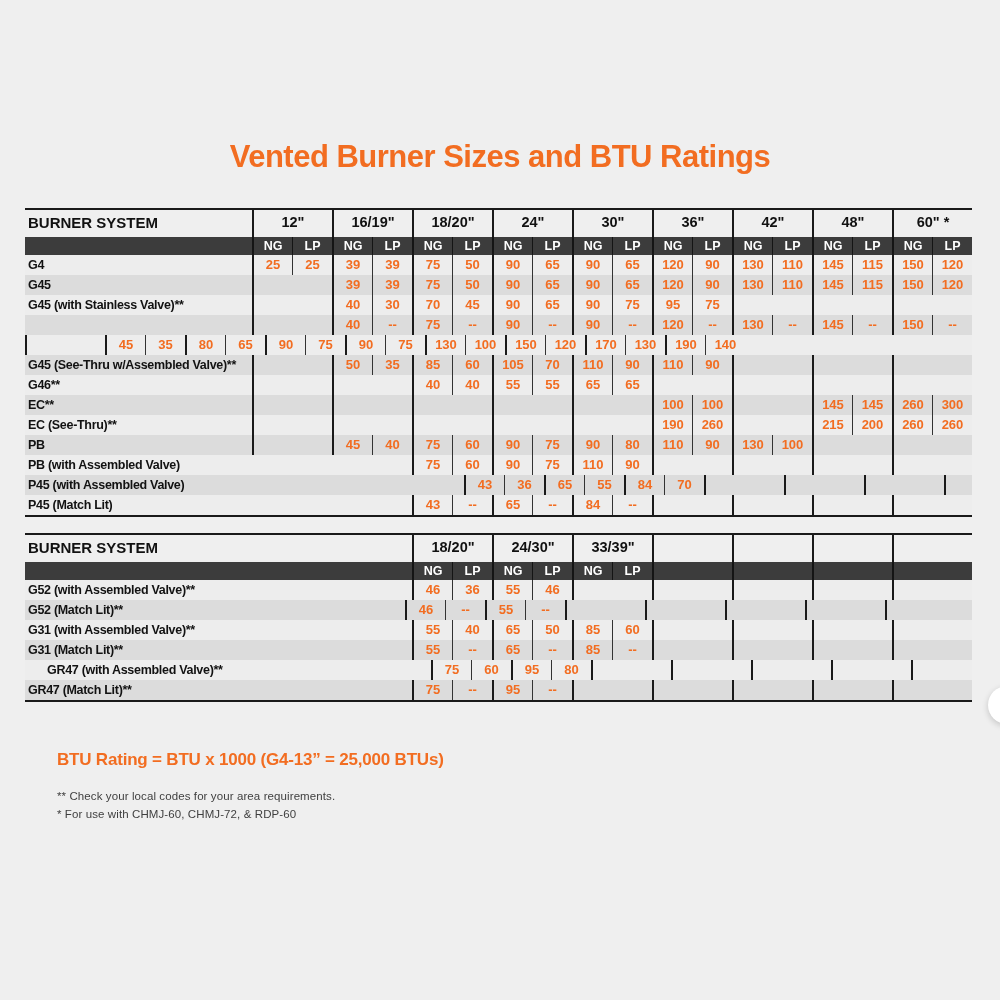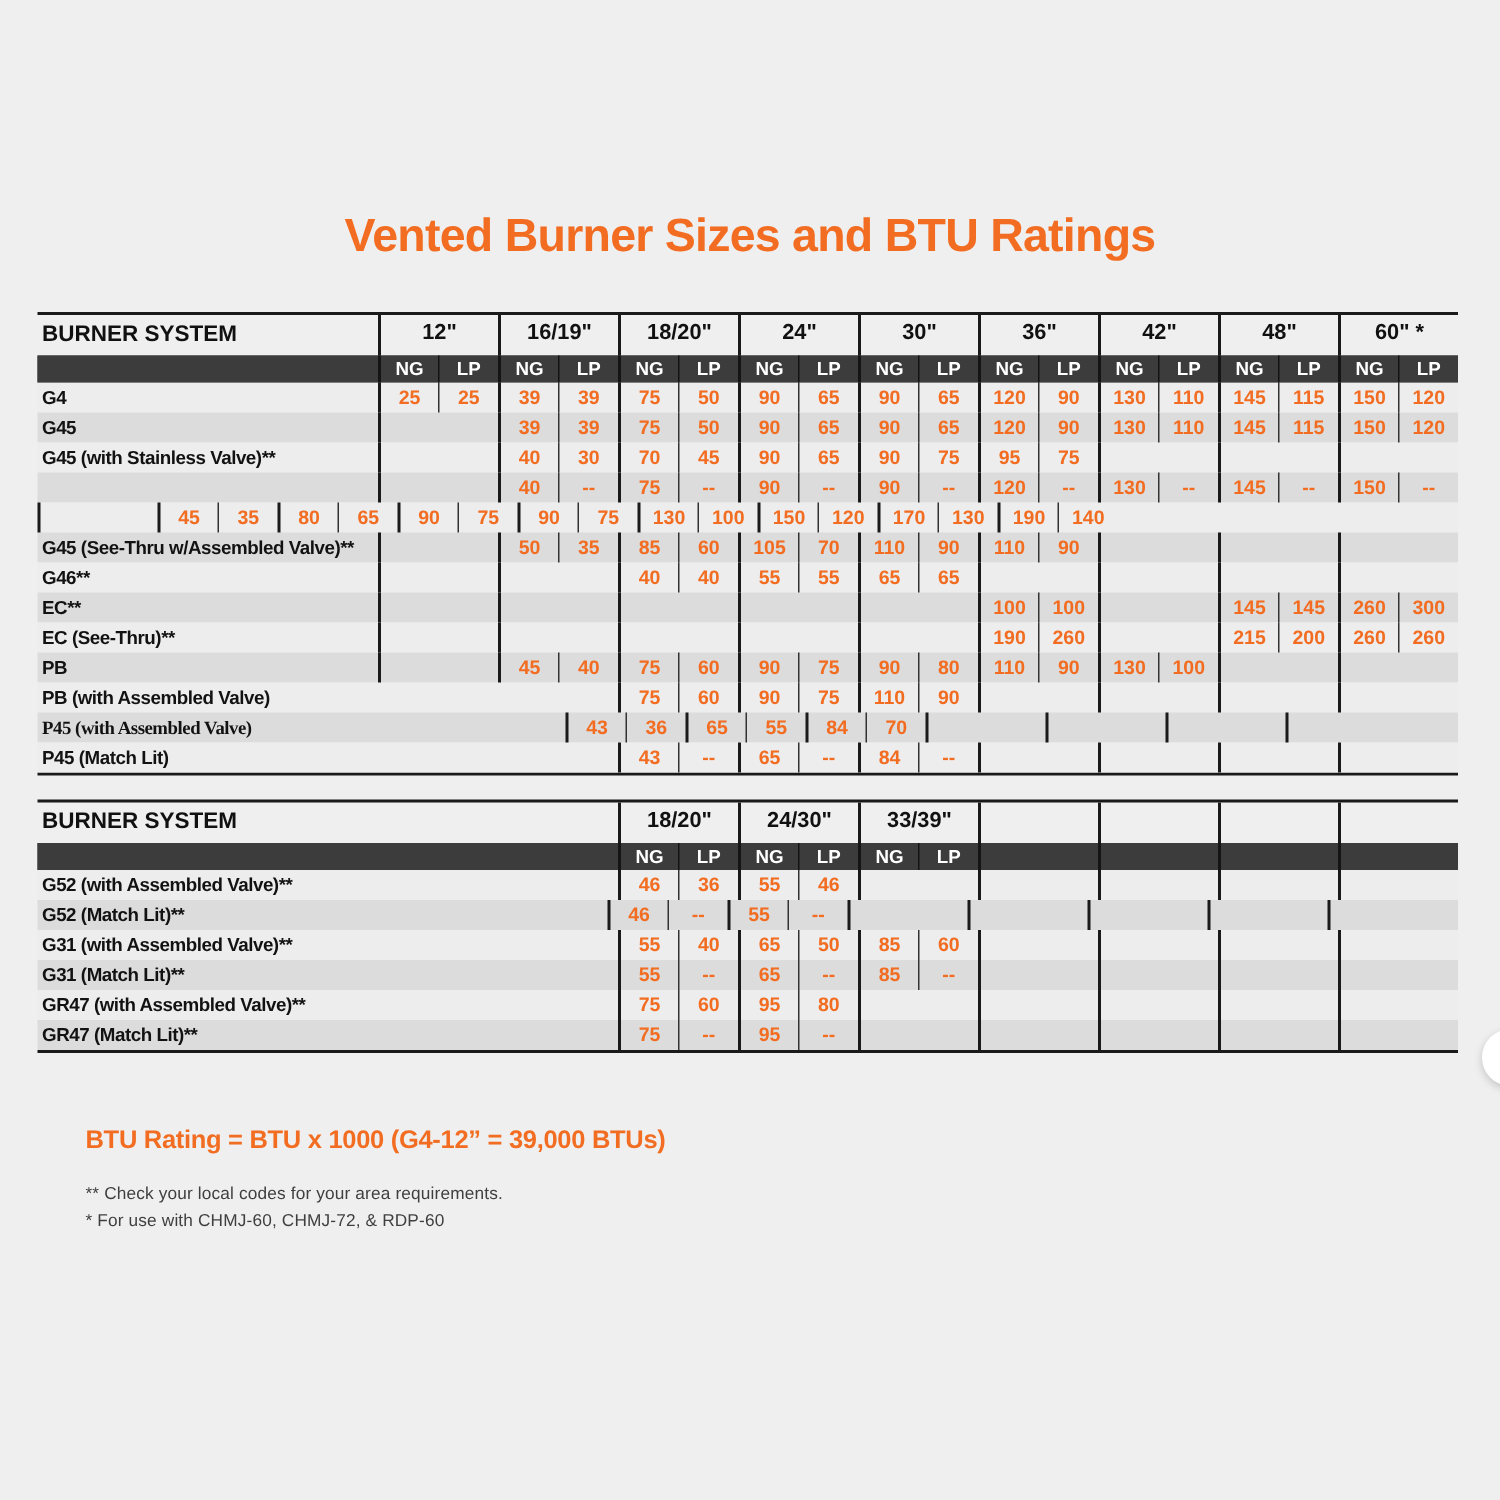--- a/index.html
+++ b/index.html
@@ -324,21 +324,21 @@
         <div class="cell val gstart" style="width: 40px;"></div>
         <div class="cell val" style="width: 40px;"></div>
         <div class="cell val gstart" style="width: 40px;"></div>
         <div class="cell val" style="width: 40px;"></div>
         <div class="cell val gstart" style="width: 40px;"></div>
         <div class="cell val" style="width: 40px;"></div>
         <div class="cell val gstart" style="width: 40px;"></div>
         <div class="cell val" style="width: 40px;"></div>
       </div>
       <div class="trow data even">
-        <div class="cell name" style="width: 352px; font-family: Liberation Serif, serif;">P45 (with Assembled Valve)</div>
+        <div class="cell name" style="width: 439px;">P45 (with Assembled Valve)</div>
         <div class="cell val gstart" style="width: 40px;">43</div>
         <div class="cell val vsep" style="width: 40px;">36</div>
         <div class="cell val gstart" style="width: 40px;">65</div>
         <div class="cell val vsep" style="width: 40px;">55</div>
         <div class="cell val gstart" style="width: 40px;">84</div>
         <div class="cell val vsep" style="width: 40px;">70</div>
         <div class="cell val gstart" style="width: 40px;"></div>
         <div class="cell val" style="width: 40px;"></div>
         <div class="cell val gstart" style="width: 40px;"></div>
         <div class="cell val" style="width: 40px;"></div>
@@ -456,21 +456,21 @@
         <div class="cell val gstart" style="width: 40px;"></div>
         <div class="cell val" style="width: 40px;"></div>
         <div class="cell val gstart" style="width: 40px;"></div>
         <div class="cell val" style="width: 40px;"></div>
         <div class="cell val gstart" style="width: 40px;"></div>
         <div class="cell val" style="width: 40px;"></div>
         <div class="cell val gstart" style="width: 40px;"></div>
         <div class="cell val" style="width: 40px;"></div>
       </div>
       <div class="trow data odd">
-        <div class="cell name" style="width: 387px;">GR47 (with Assembled Valve)**</div>
+        <div class="cell name" style="width: 387px; margin-left: 19px;">GR47 (with Assembled Valve)**</div>
         <div class="cell val gstart" style="width: 40px;">75</div>
         <div class="cell val vsep" style="width: 40px;">60</div>
         <div class="cell val gstart" style="width: 40px;">95</div>
         <div class="cell val vsep" style="width: 40px;">80</div>
         <div class="cell val gstart" style="width: 40px;"></div>
         <div class="cell val" style="width: 40px;"></div>
         <div class="cell val gstart" style="width: 40px;"></div>
         <div class="cell val" style="width: 40px;"></div>
         <div class="cell val gstart" style="width: 40px;"></div>
         <div class="cell val" style="width: 40px;"></div>
@@ -491,18 +491,18 @@
         <div class="cell val" style="width: 40px;"></div>
         <div class="cell val gstart" style="width: 40px;"></div>
         <div class="cell val" style="width: 40px;"></div>
         <div class="cell val gstart" style="width: 40px;"></div>
         <div class="cell val" style="width: 40px;"></div>
         <div class="cell val gstart" style="width: 40px;"></div>
         <div class="cell val" style="width: 40px;"></div>
       </div>
     </div>
 
-  <div class="btu-note">BTU Rating = BTU x 1000 (G4-12” = 39,000 BTUs)</div>
+  <div class="btu-note">BTU Rating = BTU x 1000 (G4-13” = 25,000 BTUs)</div>
   <div class="fine-note note1">** Check your local codes for your area requirements.</div>
   <div class="fine-note note2">* For use with CHMJ-60, CHMJ-72, &amp; RDP-60</div>
 
   <div class="fab"></div>
 </div>
 
 </body></html>

